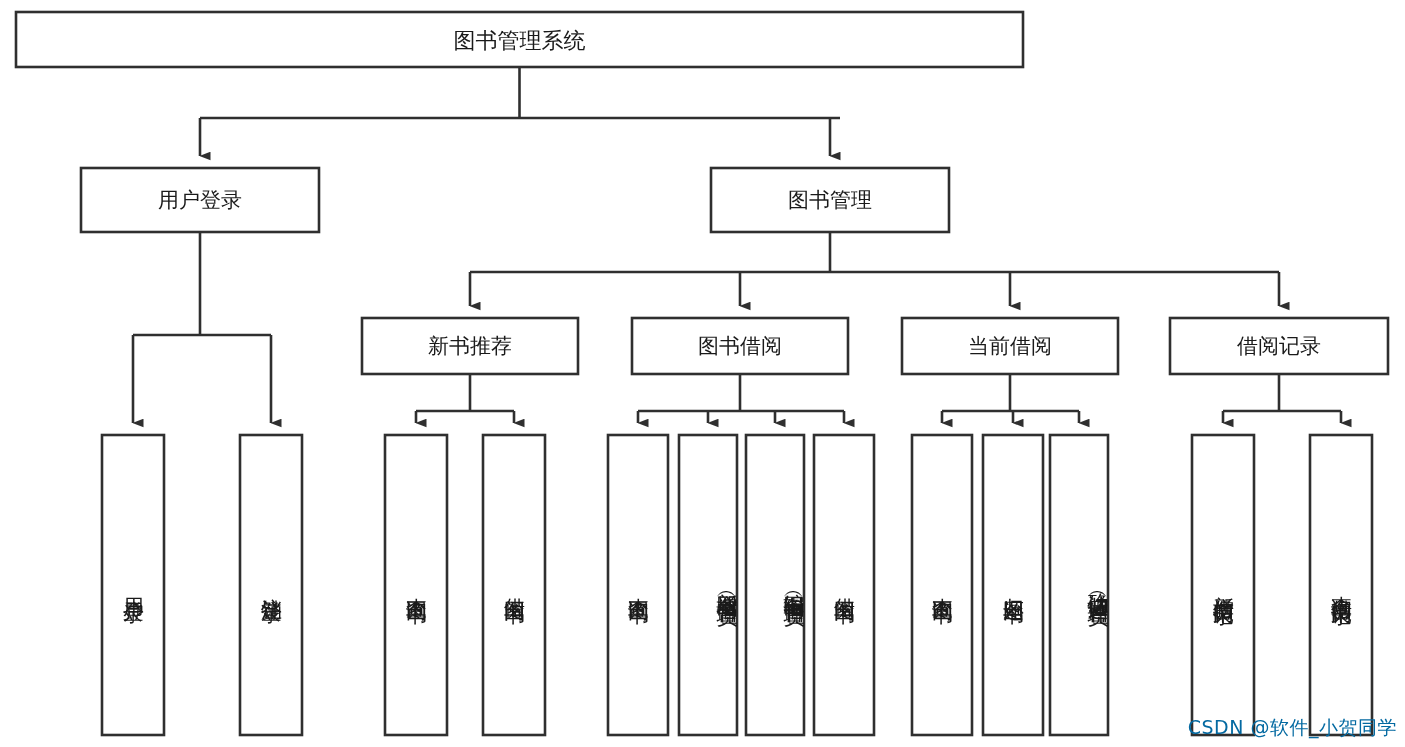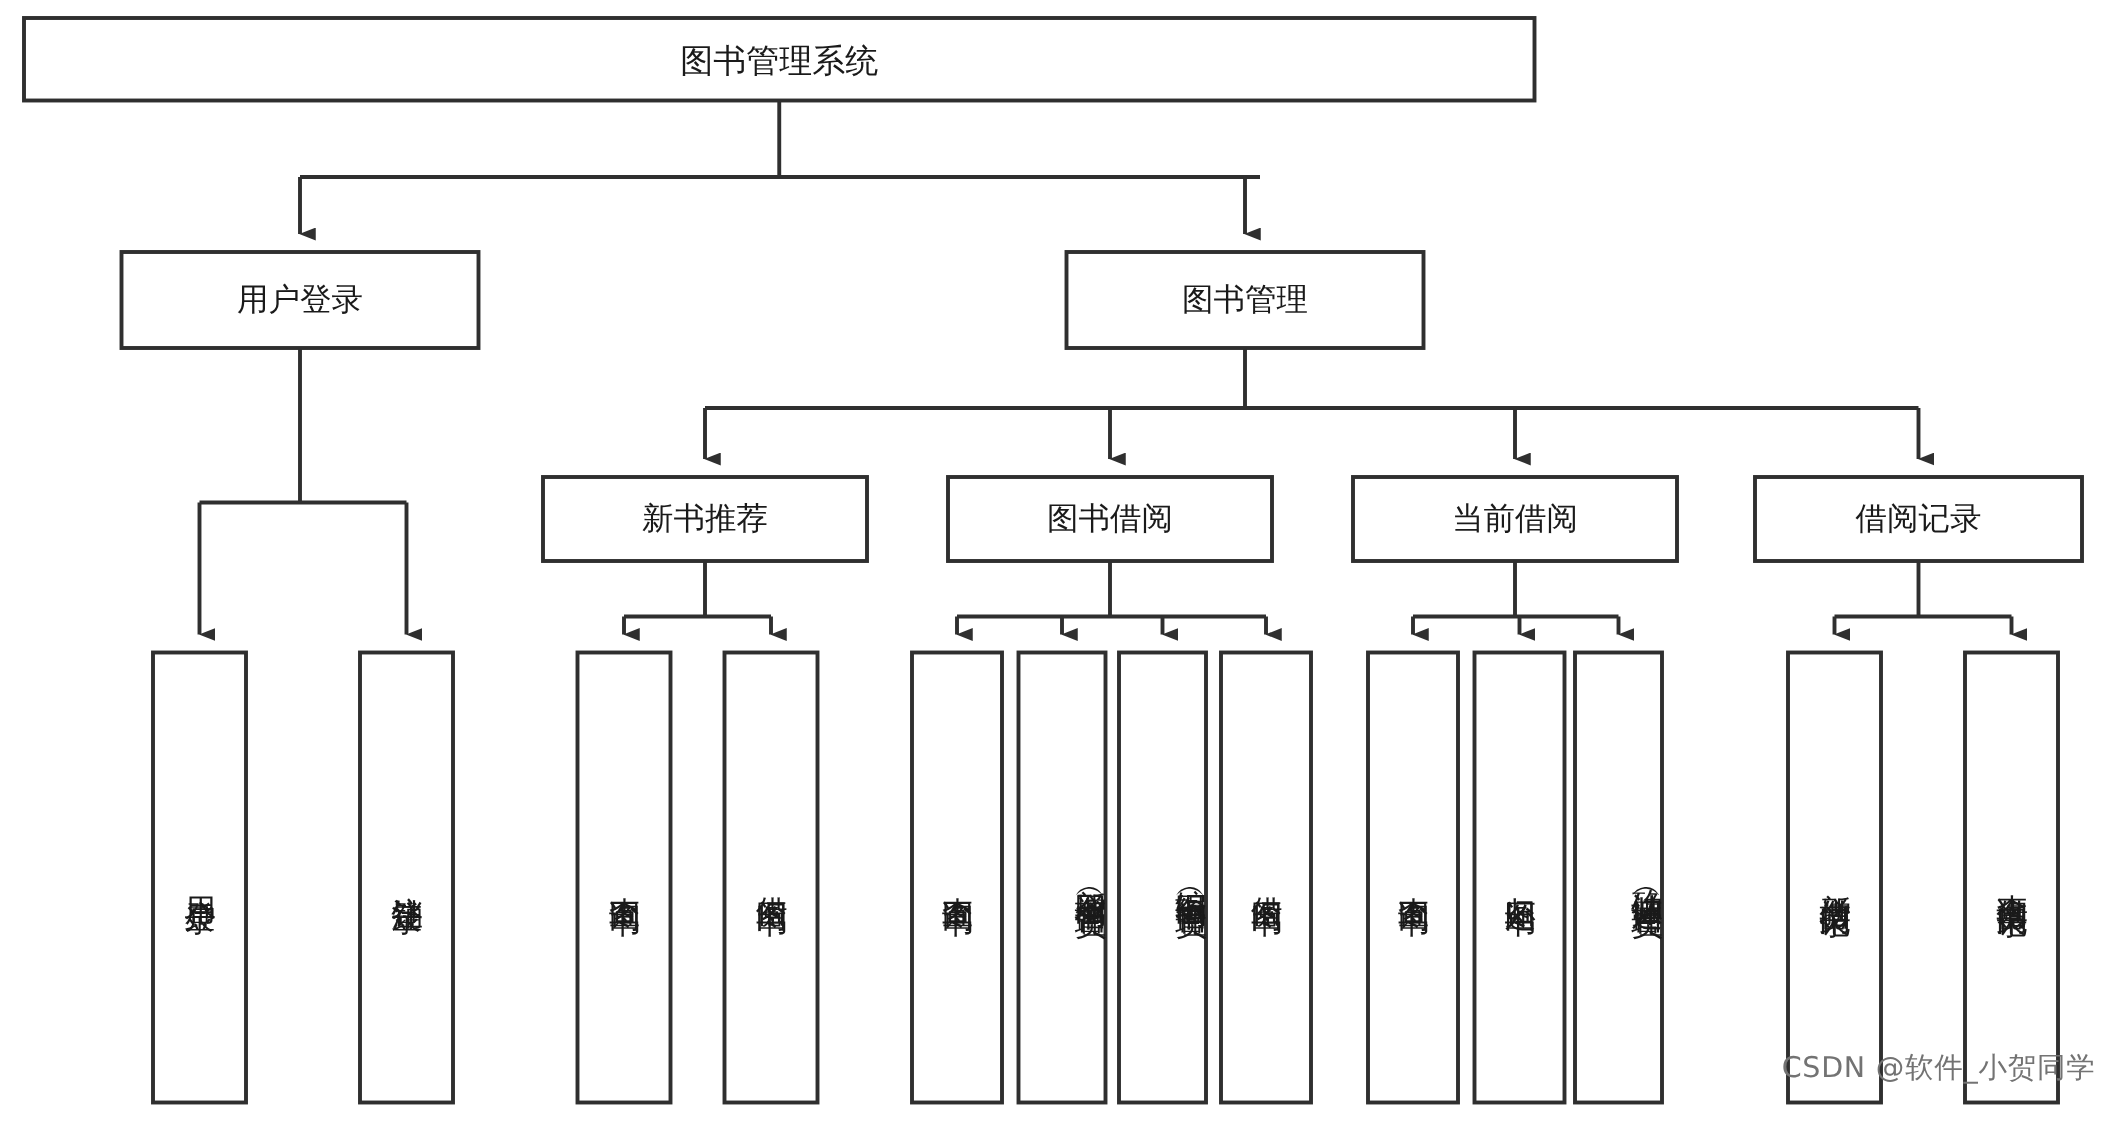--- a/index.html
+++ b/index.html
@@ -70,24 +70,24 @@
     justify-content: center;
     white-space: nowrap;
     pointer-events: none;
   }
   .vlabel.centered {
     align-items: center;
   }
   .watermark {
     position: absolute;
     right: 8px;
-    bottom: 22px;
+    bottom: 6px;
     font-family: "DejaVu Sans", "Liberation Sans", sans-serif;
     font-size: 19px;
-    color: #737373;
+    color: #0369a1;
     white-space: nowrap;
     letter-spacing: 0.5px;
   }
 </style>
 </head>
 <body>
 
 <div id="diagram-root">
 
   <svg class="flow" viewBox="0 0 1405 747">

